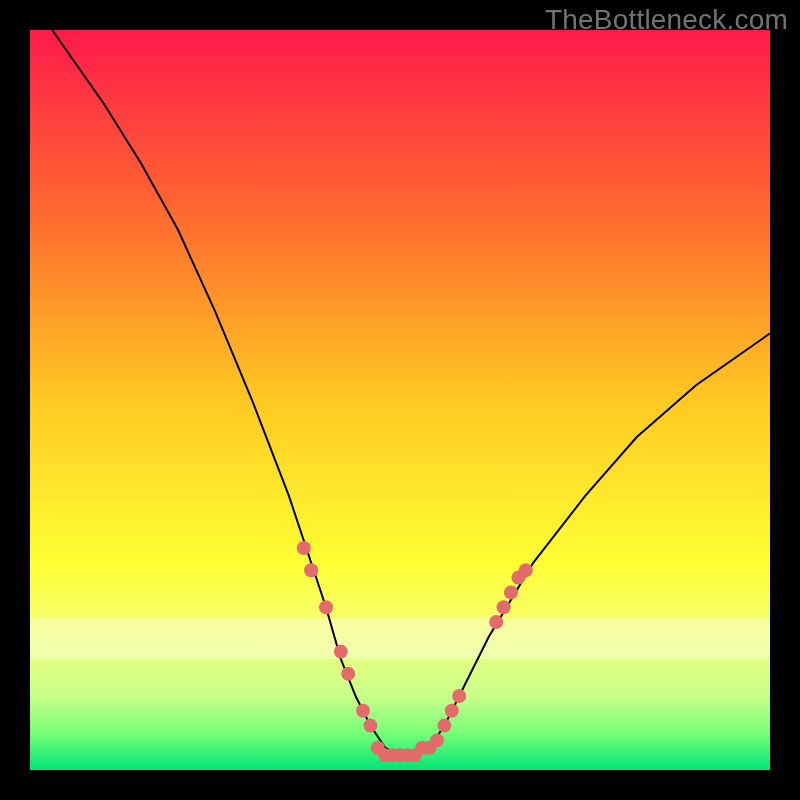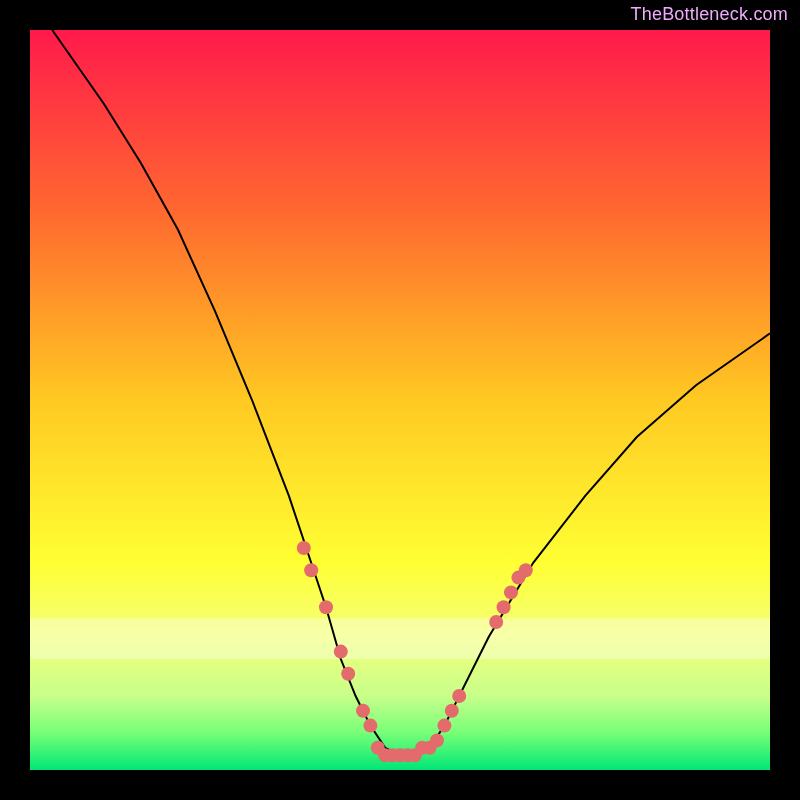--- a/index.html
+++ b/index.html
@@ -23,22 +23,22 @@
     position: absolute;
     left: 0;
     top: 0;
     width: 740px;
     height: 740px;
   }
   .watermark {
     position: absolute;
     top: 4px;
     right: 12px;
-    color: #f0abfc;
-    font-size: 18px;
+    color: #737373;
+    font-size: 28px;
     font-weight: 500;
     letter-spacing: 0.2px;
     font-family: Arial, sans-serif;
   }
   svg { display: block; }
 </style>
 </head>
 <body>
 
 <div class="watermark">TheBottleneck.com</div>

